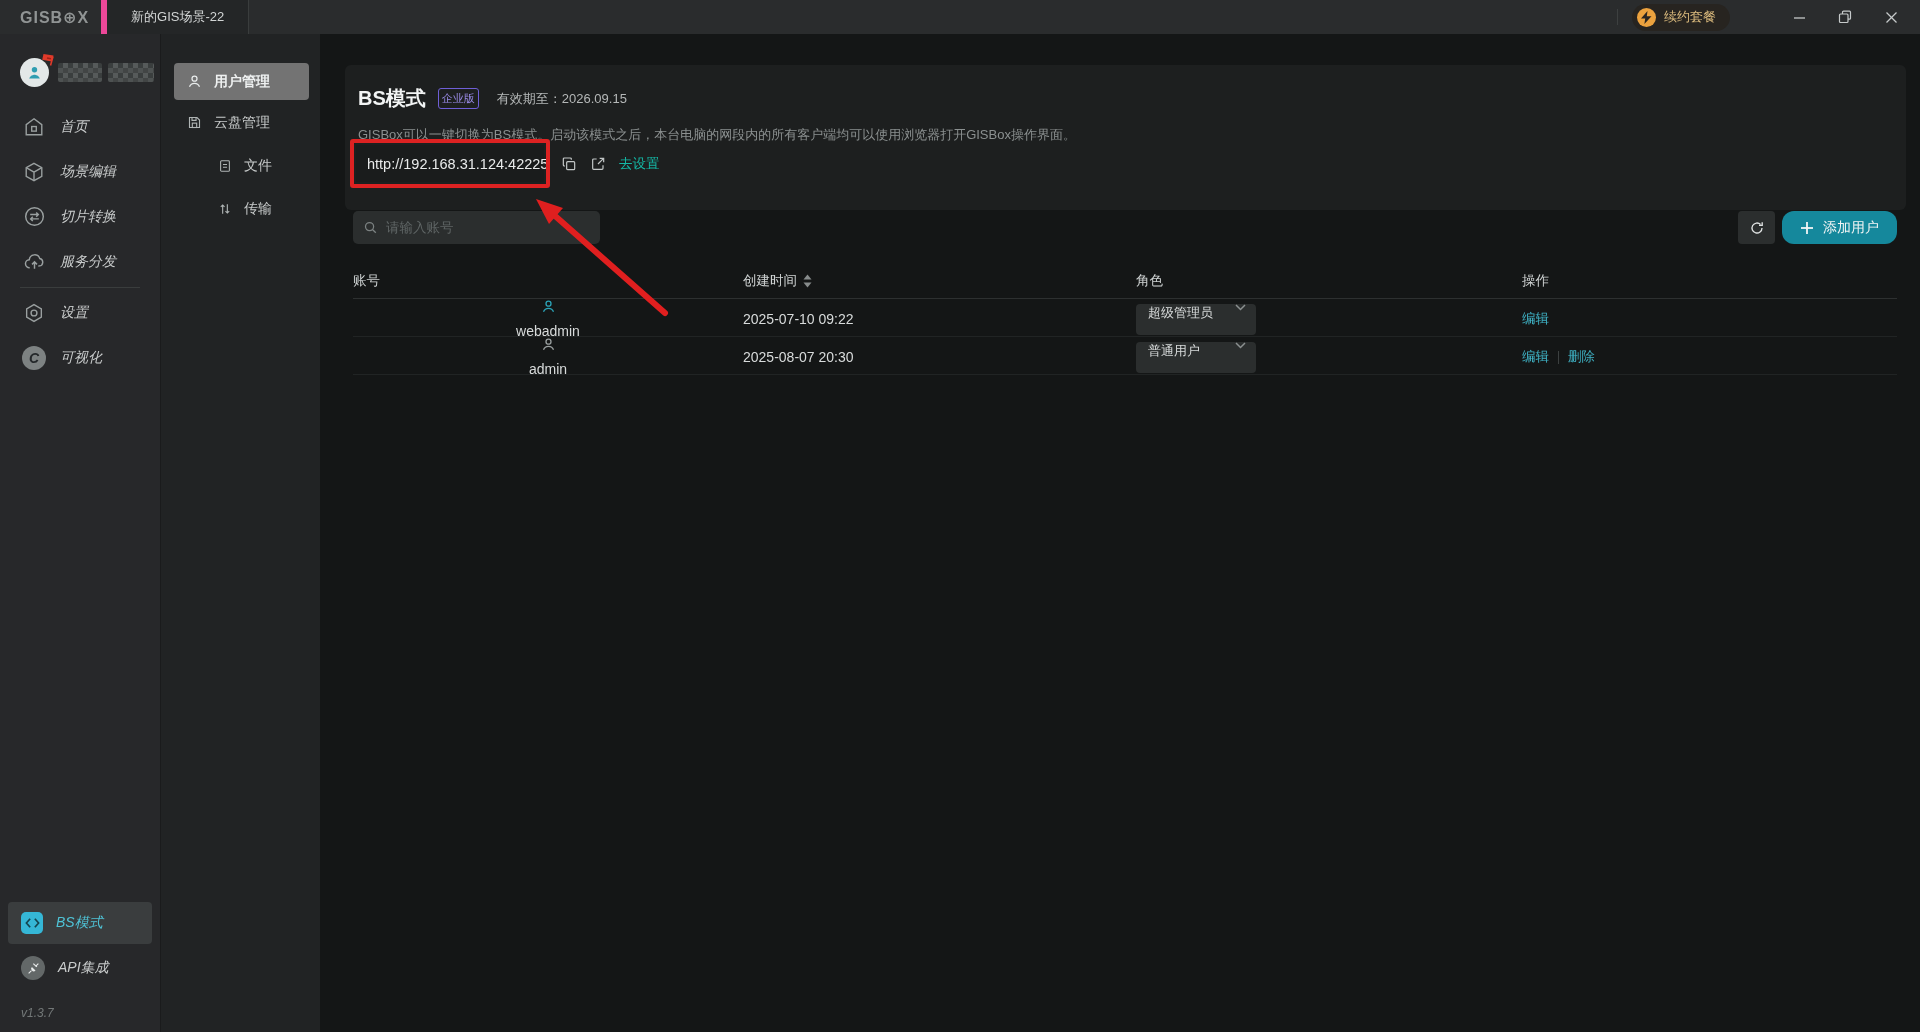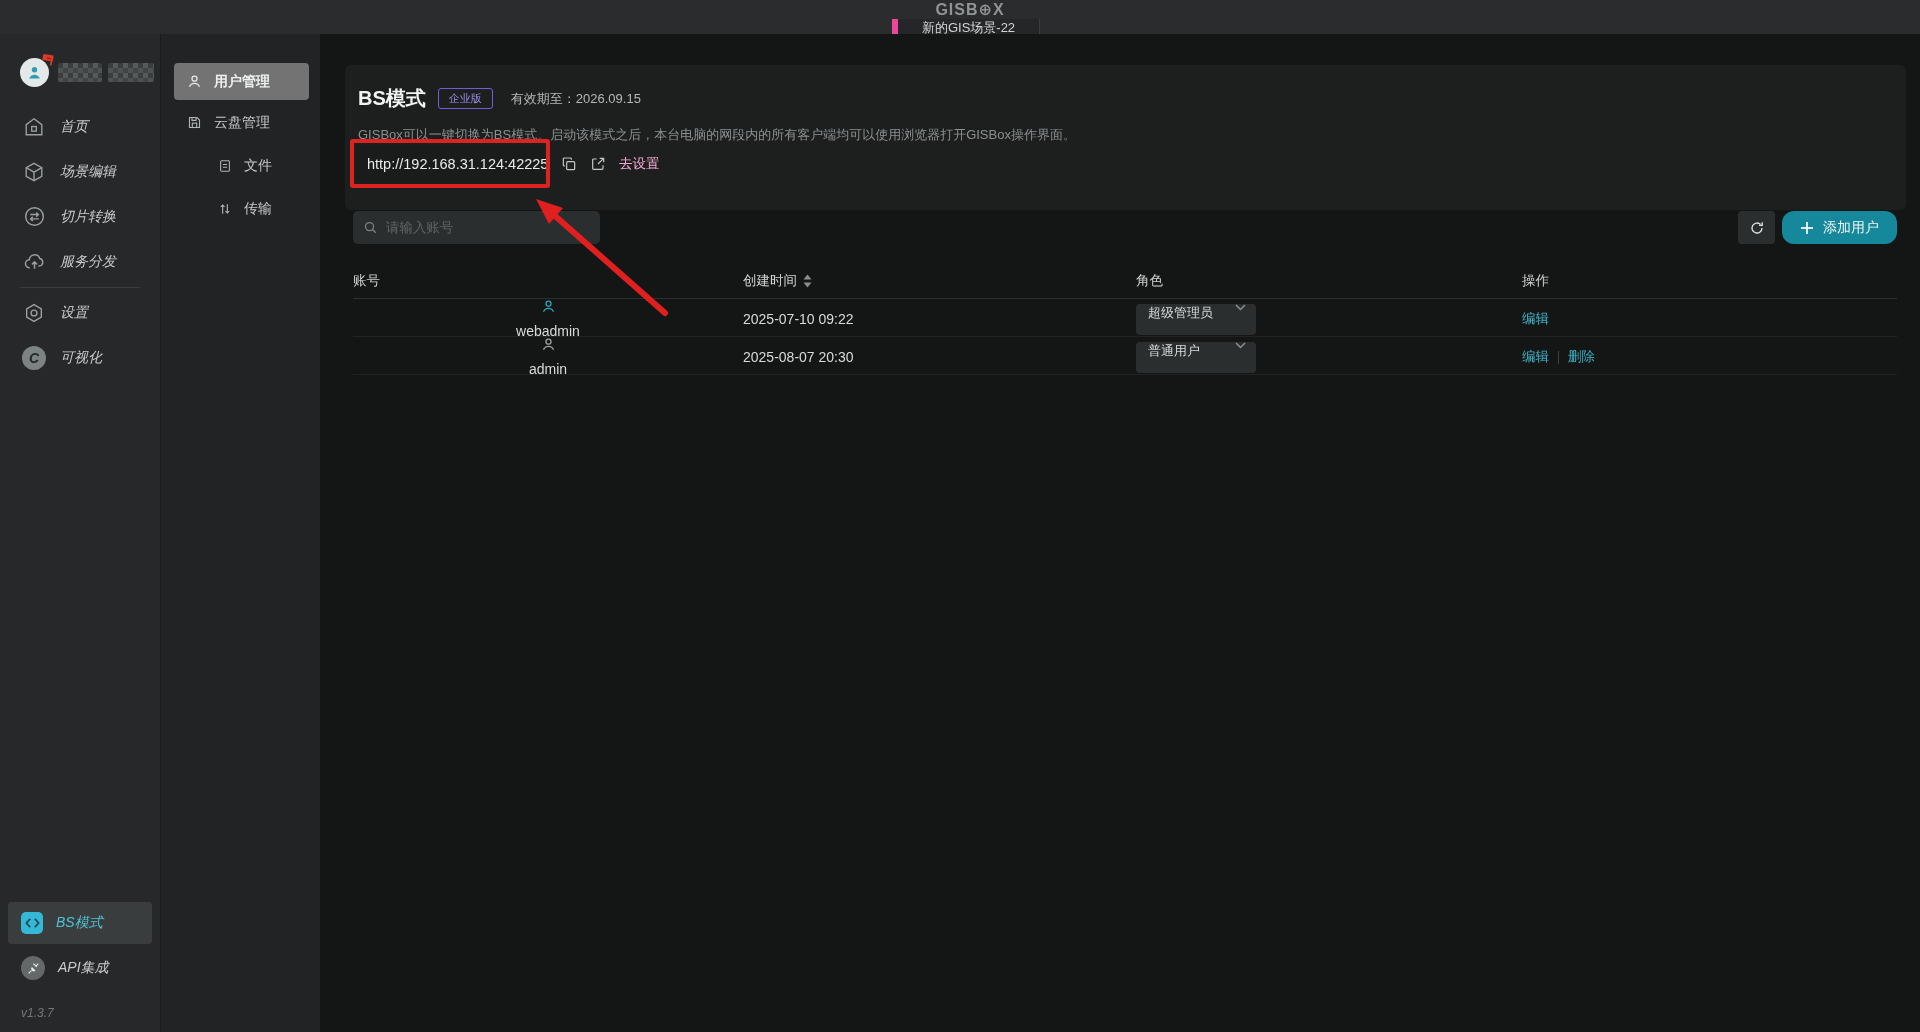--- a/index.html
+++ b/index.html
@@ -1,21 +1,21 @@
 <!DOCTYPE html>
 <html><head>
 <meta charset="utf-8">
 <style>
   * { margin:0; padding:0; box-sizing:border-box; }
   html,body { width:1920px; height:1032px; overflow:hidden; }
   body { background:#141616; font-family:"Liberation Sans","DejaVu Sans",sans-serif; color:#c9cccc; }
   svg { display:block; }
 
   
-  .titlebar { height:34px; background:#2a2c2d; display:flex; align-items:center; position:relative;flex-direction:column; }
+  .titlebar { height:34px; background:#2a2c2d; display:flex; align-items:center; position:relative; }
   .logo { margin-left:20px; font-size:16px; font-weight:bold; letter-spacing:1px; color:#909494; }
   .tab { height:34px; margin-left:12px; width:148px; display:flex; align-items:center; justify-content:center;
          background:#242627; border-left:6px solid #ec4899; border-right:1px solid #3a3d3d;
          color:#d2d5d5; font-size:13px; cursor:default; }
   .tb-spacer { flex:1; }
   .tb-divider { width:1px; height:16px; background:#3d4040; margin-right:14px; }
   .renew { display:flex; align-items:center; gap:8px; background:#272420; border-radius:15px;
            padding:4px 14px 4px 5px; font-size:13px; color:#d9b97c; cursor:pointer; }
   .renew-ic { width:19px; height:19px; border-radius:50%; background:#eca23e; display:flex; align-items:center; justify-content:center; }
   .win-controls { display:flex; margin-left:46px; margin-right:6px; }
@@ -55,30 +55,30 @@
              gap:11px; padding-left:12px; font-size:14px; color:#c6c9c9; cursor:pointer; }
   .sm-item.active { background:#737373; color:#eef0f0; font-weight:bold; }
   .sm-item.indent { padding-left:42px; margin-top:6px; }
   .sm-icon { width:17px; height:17px; color:#b0b5b5; display:flex; align-items:center; justify-content:center; }
 
   
   .main { flex:1; position:relative; background:#141616; }
   .card { position:absolute; left:25px; top:31px; right:14px; height:145px; background:#1d1f1f; border-radius:6px; }
   .card-title-row { position:absolute; left:13px; top:20px; display:flex; align-items:center; gap:12px; }
   .panel-title { font-size:20px; font-weight:bold; color:#f2f4f4; }
-  .badge { border:1px solid #6f5fd6; color:#9b8ce8; font-size:11px; padding:2px 10px; border-radius:3px; }
+  .badge { border:1px solid #6f5fd6; color:#9b8ce8; font-size:11px; padding:2px 3px; border-radius:3px; }
   .validity { color:#b5b8b8; font-size:13px; margin-left:6px; }
   .desc { position:absolute; left:13px; top:61px; font-size:13px; color:#8b9090; }
   .url-row { position:absolute; left:11px; top:80px; display:flex; align-items:center; }
   .url-field { width:188px; height:37px; background:#1a1c1c; display:flex; align-items:center;
                padding-left:11px; font-size:14.5px; color:#e9ebeb; position:relative; }
   .red-annotation { position:absolute; left:-6px; top:-6px; right:-6px; bottom:-6px;
                     border:4px solid #dd2222; border-radius:3px; pointer-events:none; }
   .mini-icon { color:#c2c6c6; cursor:pointer; margin-left:13px; }
-  .go-settings { margin-left:13px; font-size:13.5px; color:#f9a8d4; cursor:pointer; }
+  .go-settings { margin-left:13px; font-size:13.5px; color:#14b8a6; cursor:pointer; }
 
   .toolbar { position:absolute; left:33px; right:23px; top:177px; display:flex; justify-content:space-between; align-items:center; }
   .search { width:247px; height:33px; background:#2b2e2e; border-radius:5px; display:flex; align-items:center; padding:8px 10px; gap:8px; }
   .search input { flex:1; background:transparent; border:none; outline:none; color:#d5d8d8; font-size:13.5px;
                   font-family:"Liberation Sans","DejaVu Sans",sans-serif; }
   .search input::placeholder { color:#5f6565; }
   .tb-right { display:flex; gap:7px; }
   .refresh-btn { width:37px; height:33px; background:#2b2e2e; border-radius:4px; display:flex; align-items:center;
                  justify-content:center; color:#dfe2e2; cursor:pointer; }
   .add-btn { height:33px; background:#15889c; border-radius:12px; display:flex; align-items:center; gap:9px;

